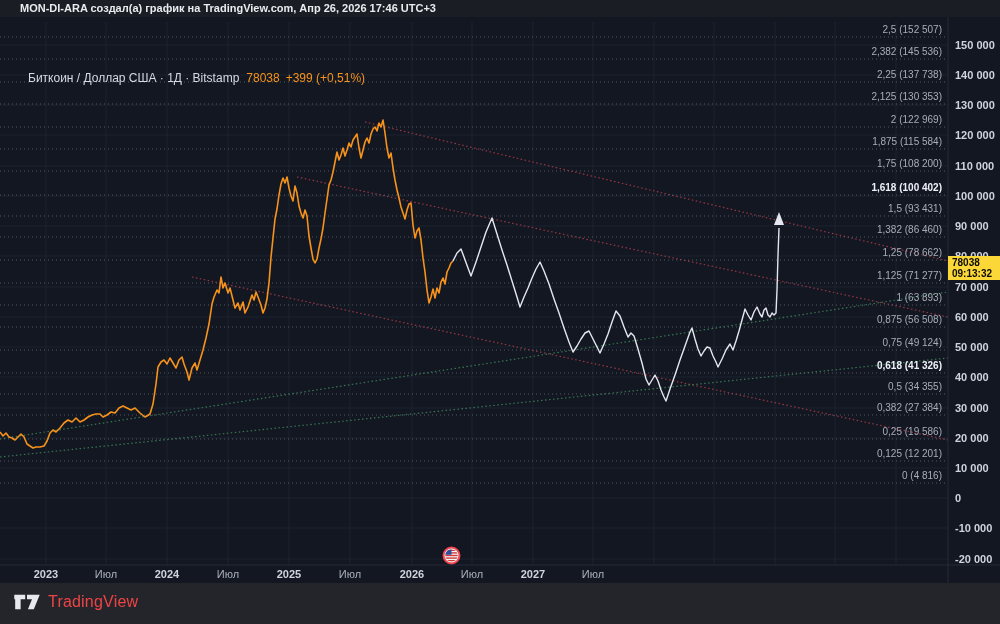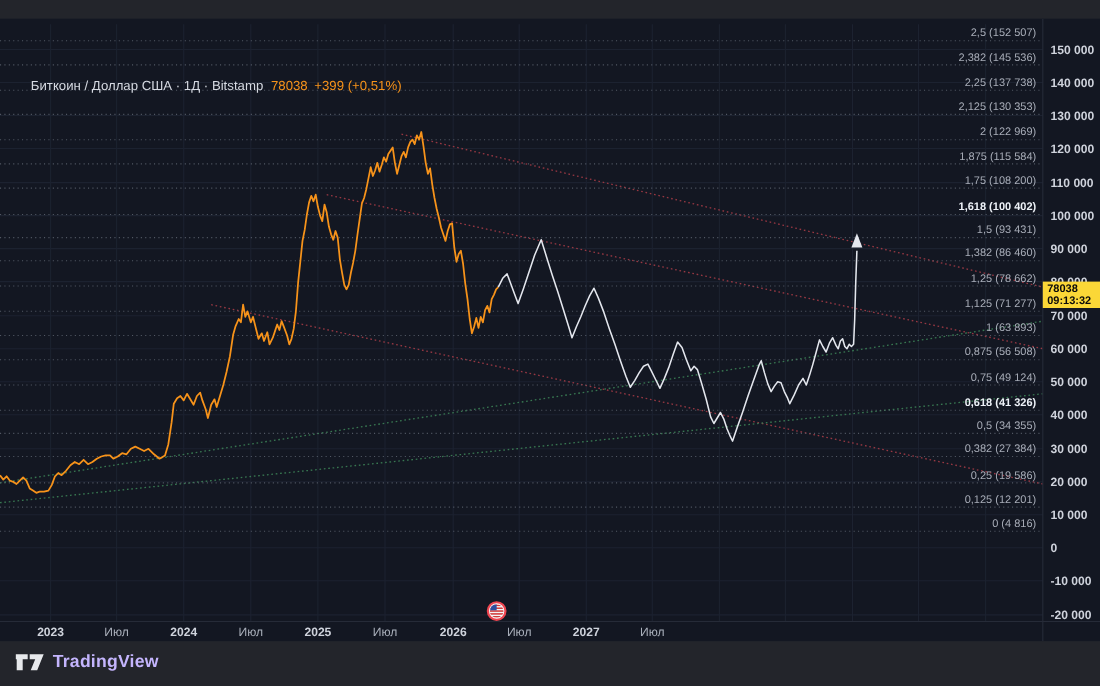--- a/index.html
+++ b/index.html
@@ -12,27 +12,30 @@
   .chart-pane svg{position:absolute;left:0;top:0;}
   .legend{position:absolute;left:28px;top:6px;font-size:12px;color:#d6dae2;white-space:nowrap;
           cursor:pointer;z-index:5;margin-top:48px;}
   .legend .val{color:#f7931a;font-weight:400;margin-left:7px;}
   .legend .chg{color:#f7931a;margin-left:6px;}
   .price-tag{position:absolute;left:948px;top:239px;width:52px;height:24px;background:#fbd737;
              color:#0b0b0b;font-size:10px;font-weight:700;line-height:11px;padding:1px 0 0 4px;
              box-sizing:border-box;z-index:6;}
   .footer-bar{position:absolute;left:0;top:583px;width:1000px;height:41px;background:#23252b;}
   .tv-logo{position:absolute;left:14px;top:9px;display:flex;align-items:center;cursor:pointer;}
-  .tv-logo-text{color:#c4b5fd;font-size:16px;font-weight:700;margin-left:8px;letter-spacing:.2px;}
+  .tv-logo-text{color:#ef4444;font-size:16px;font-weight:400;margin-left:8px;letter-spacing:.2px;}
 </style>
 </head>
 <body>
 
 <div class="frame">
 
+  <div class="header-bar">
+    <span>MON-DI-ARA создал(а) график на TradingView.com, Апр 26, 2026 17:46 UTC+3</span>
+  </div>
 
   <div class="chart-pane">
     <svg id="chart-svg" width="1000" height="566">
         <g>
           <line x1="0" y1="28" x2="948" y2="28" stroke="#1c2230" stroke-width="1"></line>
           <line x1="0" y1="58" x2="948" y2="58" stroke="#1c2230" stroke-width="1"></line>
           <line x1="0" y1="88" x2="948" y2="88" stroke="#1c2230" stroke-width="1"></line>
           <line x1="0" y1="118" x2="948" y2="118" stroke="#1c2230" stroke-width="1"></line>
           <line x1="0" y1="149" x2="948" y2="149" stroke="#1c2230" stroke-width="1"></line>
           <line x1="0" y1="179" x2="948" y2="179" stroke="#1c2230" stroke-width="1"></line>

